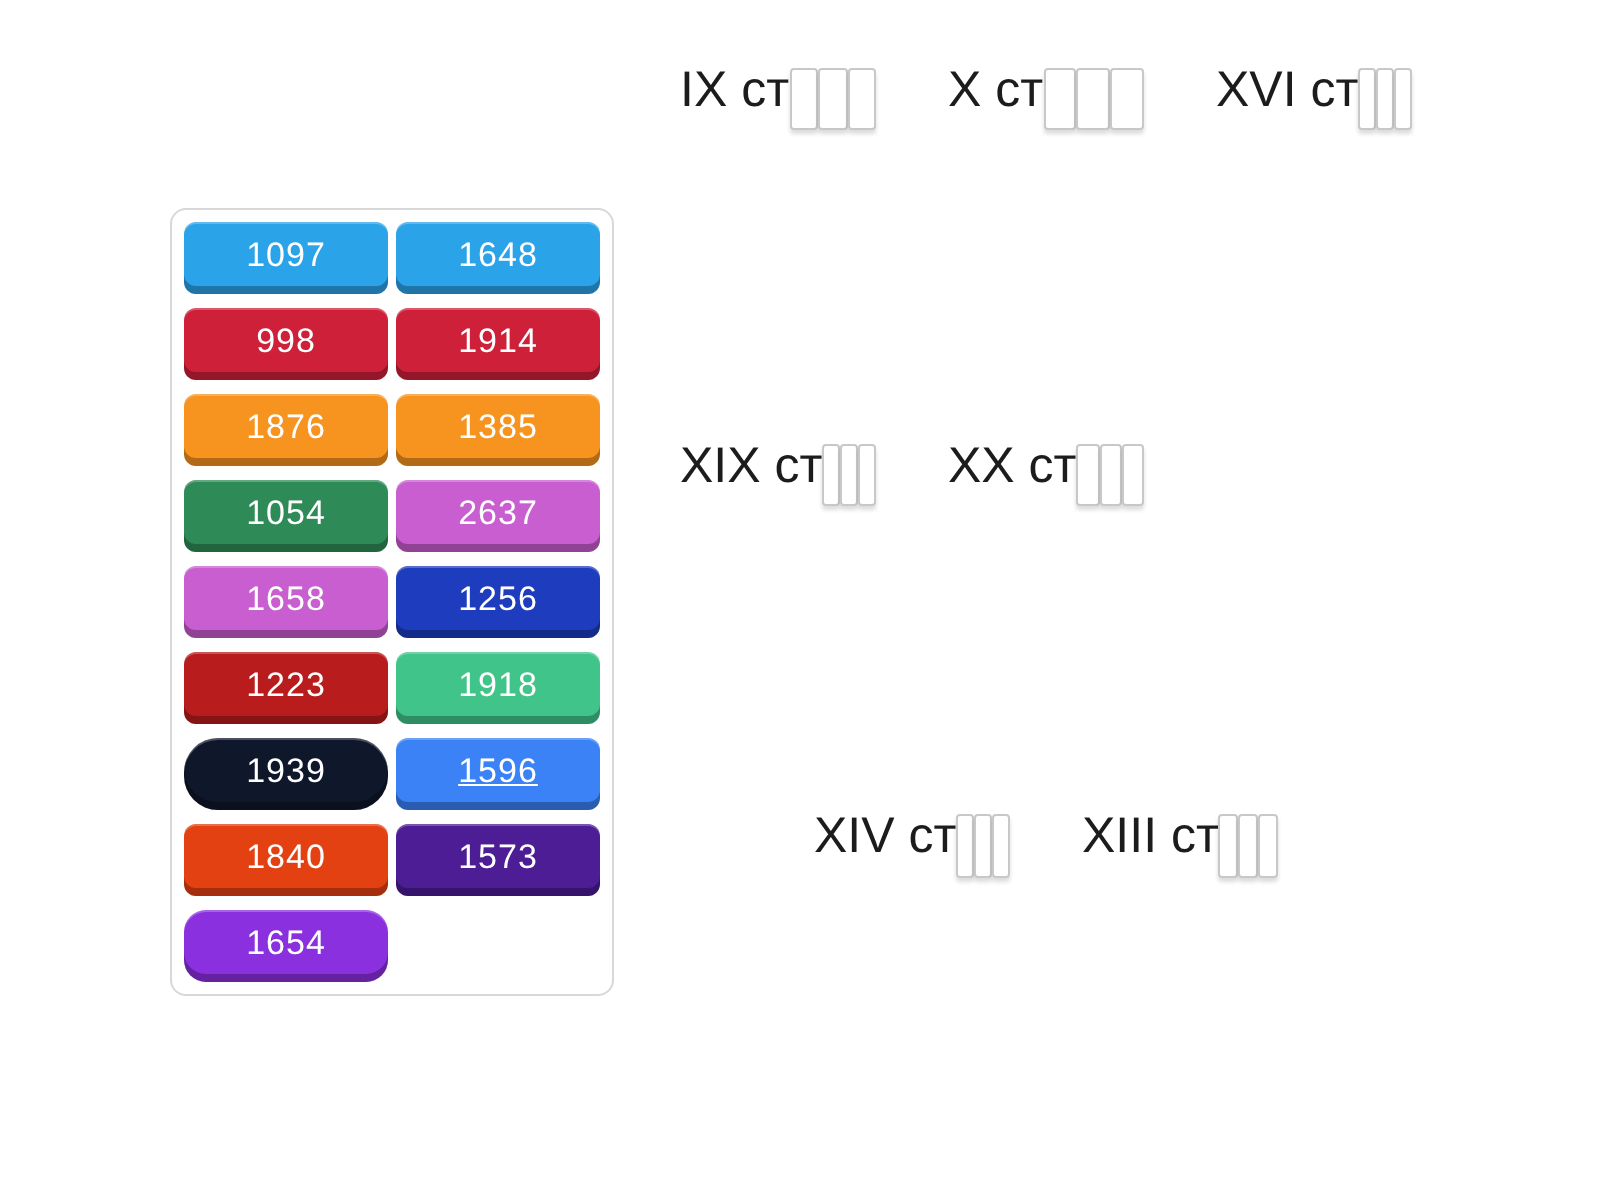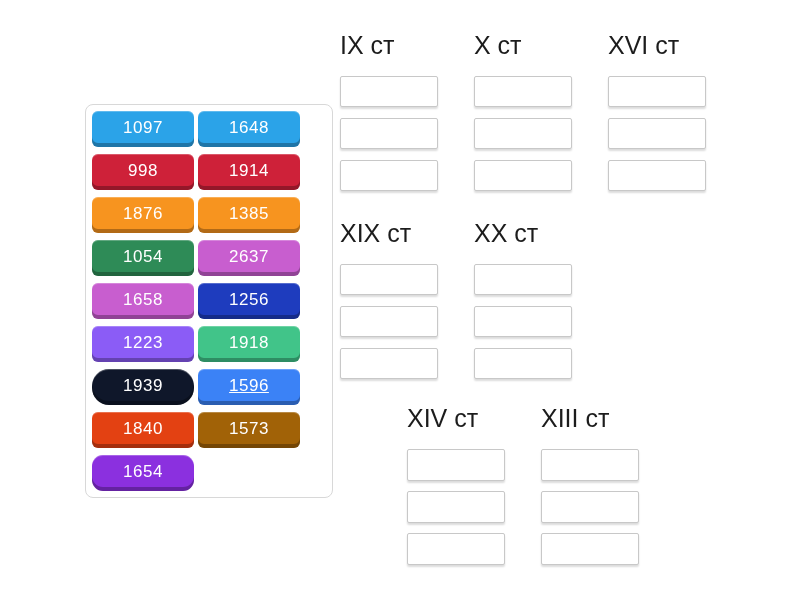--- a/index.html
+++ b/index.html
@@ -7,21 +7,21 @@
     width: 800px; height: 600px;
     background: #ffffff;
     font-family: "Liberation Sans", "DejaVu Sans", sans-serif;
     overflow: hidden;
     position: relative;
   }
   
   .tile-panel {
     position: absolute;
     left: 85px; top: 104px;
-    width: 248px; height: 394px;
+    width: 222px; height: 394px;
     background: #ffffff;
     border: 1px solid #d8d8d8;
     border-radius: 8px;
     padding: 6px;
     display: grid;
     grid-template-columns: repeat(2, 102px);
     grid-auto-rows: 36px;
     column-gap: 4px;
     row-gap: 7px;
   }
@@ -43,22 +43,21 @@
     position: absolute;
     display: flex;
     gap: 36px;
   }
   .group-row.row-1 { left: 340px; top: 30px;  }
   .group-row.row-2 { left: 340px; top: 218px; }
   .group-row.row-3 { left: 407px; top: 403px; }
   .group-col {
     width: 98px;
     display: flex;
-    flex-direction: column;
-    align-items: flex-start;
+    align-items: flex-end;
   }
   .group-header {
     font-size: 25px;
     line-height: 30px;
     color: #1c1c1c;
     white-space: nowrap;
     margin-bottom: 16px;
     text-align: center;
   }
   .drop-slot {
@@ -79,26 +78,26 @@
     <div class="year-tile" style="background: rgb(43, 163, 232);">1097</div>
     <div class="year-tile" style="background: rgb(43, 163, 232);">1648</div>
     <div class="year-tile" style="background: rgb(206, 33, 57);">998</div>
     <div class="year-tile" style="background: rgb(206, 33, 57);">1914</div>
     <div class="year-tile" style="background: rgb(247, 148, 31);">1876</div>
     <div class="year-tile" style="background: rgb(247, 148, 31);">1385</div>
     <div class="year-tile" style="background: rgb(46, 139, 87);">1054</div>
     <div class="year-tile" style="background: rgb(200, 94, 207);">2637</div>
     <div class="year-tile" style="background: rgb(200, 94, 207); text-align: center;">1658</div>
     <div class="year-tile" style="background: rgb(30, 60, 190);">1256</div>
-    <div class="year-tile" style="background: #8b5cf6;">1223</div>
+    <div class="year-tile" style="background: #b91c1c;">1223</div>
     <div class="year-tile" style="background: rgb(65, 196, 137);">1918</div>
     <div class="year-tile" style="background: #0f172a; border-radius: 17px;">1939</div>
     <div class="year-tile" style="background: #3b82f6; text-decoration: underline;">1596</div>
     <div class="year-tile" style="background: rgb(227, 65, 18);">1840</div>
-    <div class="year-tile" style="background: #a16207;">1573</div>
+    <div class="year-tile" style="background: #4c1d95;">1573</div>
     <div class="year-tile" style="background: rgb(139, 48, 223); border-radius: 11px;">1654</div>
   </div>
 
 <div class="group-row row-1">
     <div class="group-col">
       <div class="group-header">IX ст</div>
       <div class="drop-slot"></div>
       <div class="drop-slot"></div>
       <div class="drop-slot"></div>
     </div>

